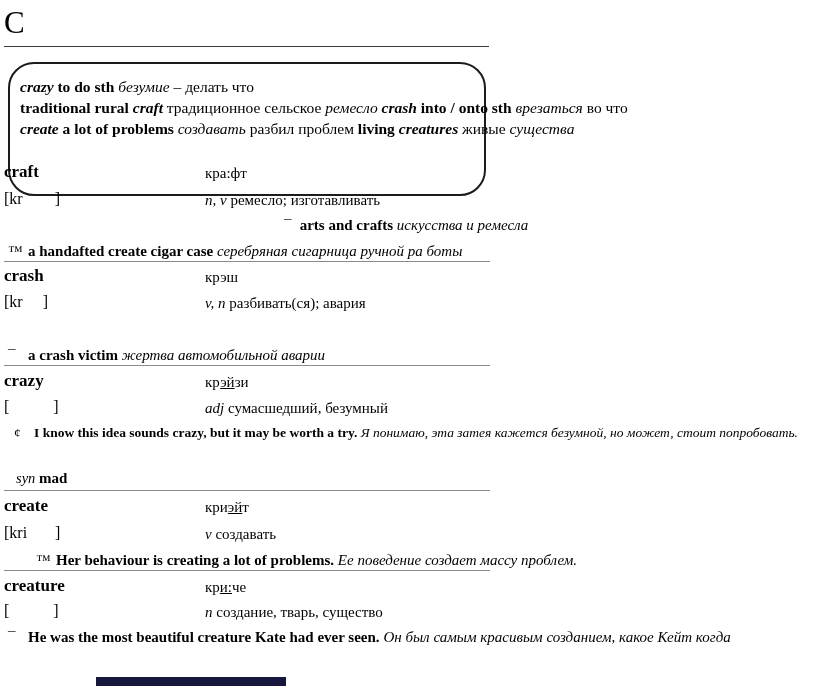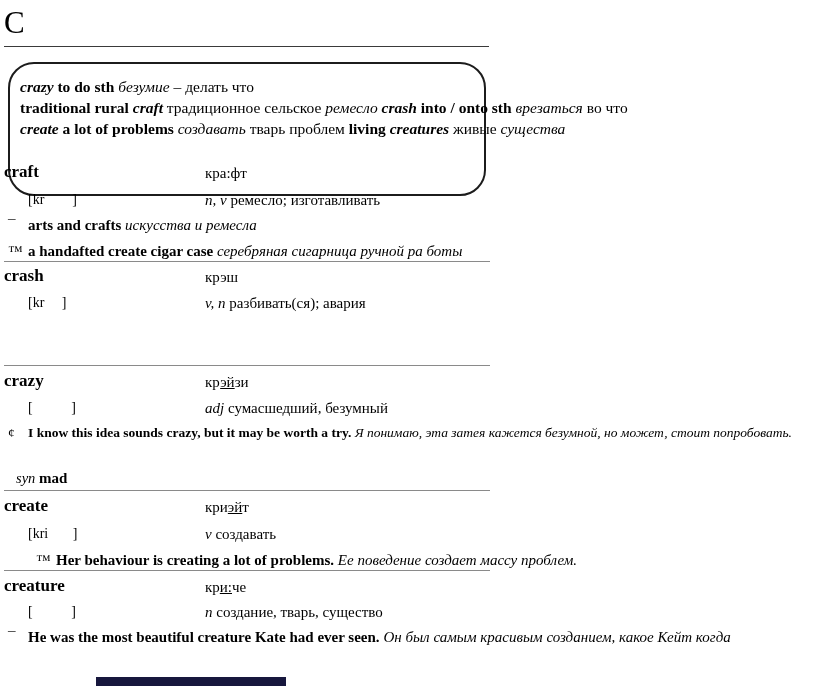--- a/index.html
+++ b/index.html
@@ -13,21 +13,21 @@
   .callout-border { border:2px solid #1c1c1c; border-radius:26px; background:transparent; }
   .callout-text { font-size:15.5px; line-height:21px; }
   .callout-line { white-space:nowrap; }
   .b  { font-weight:bold; }
   .i  { font-style:italic; }
   .bi { font-weight:bold; font-style:italic; }
   .row { position:absolute; left:4px; font-size:15px; line-height:20px; white-space:nowrap; }
   .hw { font-size:17px; font-weight:bold; }
   .col2 { position:absolute; left:201px; top:1px; font-size:15px; white-space:nowrap; }
   .pron .u { text-decoration:underline; }
-  .tr { font-size:14px; white-space:pre;margin-left:24px; }
+  .tr { font-size:16px; white-space:pre; }
   .ex { position:absolute; left:8px; font-size:15px; line-height:22px; width:792px; }
   .ex .bullet { display:inline-block; min-width:16px; margin-right:4px; }
   .ex.small { font-size:13.5px; line-height:21px; }
   .ex.narrow { width:772px; }
   .synl { font-size:14.5px;margin-left:12px; }
   .bottom-bar { background:#17173d; }
 </style>
 </head>
 <body>
 
@@ -38,59 +38,62 @@
 
   <div class="abs callout-border" style="left:8px; top:62px; width:478px; height:134px;"></div>
   <div class="abs callout-text" style="left:20px; top:76px; width:790px;">
     <div class="callout-line">
       <span class="bi">crazy </span><span class="b">to do sth </span><span class="i">безумие</span><span> – делать что</span>
     </div>
     <div class="callout-line">
       <span class="b">traditional rural </span><span class="bi">craft </span><span>традиционное сельское </span><span class="i">ремесло </span><span class="bi">crash </span><span class="b">into / onto sth </span><span class="i">врезаться </span><span>во что</span>
     </div>
     <div class="callout-line">
-      <span class="bi">create </span><span class="b">a lot of problems </span><span class="i">создавать </span><span>тварь проблем </span><span class="b">living </span><span class="bi">creatures </span><span>живые </span><span class="i">существа</span>
+      <span class="bi">create </span><span class="b">a lot of problems </span><span class="i">создавать </span><span>разбил проблем </span><span class="b">living </span><span class="bi">creatures </span><span>живые </span><span class="i">существа</span>
     </div>
   </div>
 
   <div class="row" style="top:162px;">
     <span class="hw">craft</span>
     <span class="col2 pron"><span>кра:фт</span><span class="u"></span><span></span></span>
   </div>
   <div class="row" style="top:189px;">
     <span class="tr">[kr        ]</span>
     <span class="col2"><span class="i">n, v</span> <span>ремесло; изготавливать</span></span>
   </div>
-  <div class="ex" style="top:214px;">
+  <div class="ex" style="top:214px;text-align:center;">
     <span class="bullet">¯</span><span class="b">arts and crafts</span> <span class="i">искусства и ремесла</span>
   </div>
   <div class="ex" style="top:240px;">
     <span class="bullet">™</span><span class="b">a handafted create cigar case</span> <span class="i">серебряная сигарница ручной ра боты</span>
   </div>
   <div class="abs sep" style="left:4px; top:261px; width:486px;"></div>
 
   <div class="row" style="top:266px;">
     <span class="hw">crash</span>
     <span class="col2 pron"><span>крэш</span><span class="u"></span><span></span></span>
   </div>
   <div class="row" style="top:292px;">
     <span class="tr">[kr     ]</span>
     <span class="col2"><span class="i">v, n</span> <span>разбивать(ся); авария</span></span>
   </div>
+  <div class="ex" style="top:344px;">
+    <span class="bullet">¯</span><span class="b">a crash victim</span> <span class="i">жертва автомобильной аварии</span>
+  </div>
   <div class="abs sep" style="left:4px; top:365px; width:486px;"></div>
 
   <div class="row" style="top:371px;">
     <span class="hw">crazy</span>
     <span class="col2 pron"><span>кр</span><span class="u">эй</span><span>зи</span></span>
   </div>
   <div class="row" style="top:397px;">
     <span class="tr">[           ]</span>
     <span class="col2"><span class="i">adj</span> <span>сумасшедший, безумный</span></span>
   </div>
-  <div class="ex small" style="top:422px;">
+  <div class="ex small" style="top:422px;margin-left:6px;">
     <span class="bullet">¢</span><span class="b">I know this idea sounds crazy, but it may be worth a try.</span> <span class="i">Я понимаю, эта затея кажется безумной, но может, стоит попробовать.</span>
   </div>
   <div class="row" style="top:468px;">
     <span class="i synl">syn</span> <span class="b">mad</span>
   </div>
   <div class="abs sep" style="left:4px; top:490px; width:486px;"></div>
 
   <div class="row" style="top:496px;">
     <span class="hw">create</span>
     <span class="col2 pron"><span>кри</span><span class="u">эй</span><span>т</span></span>

